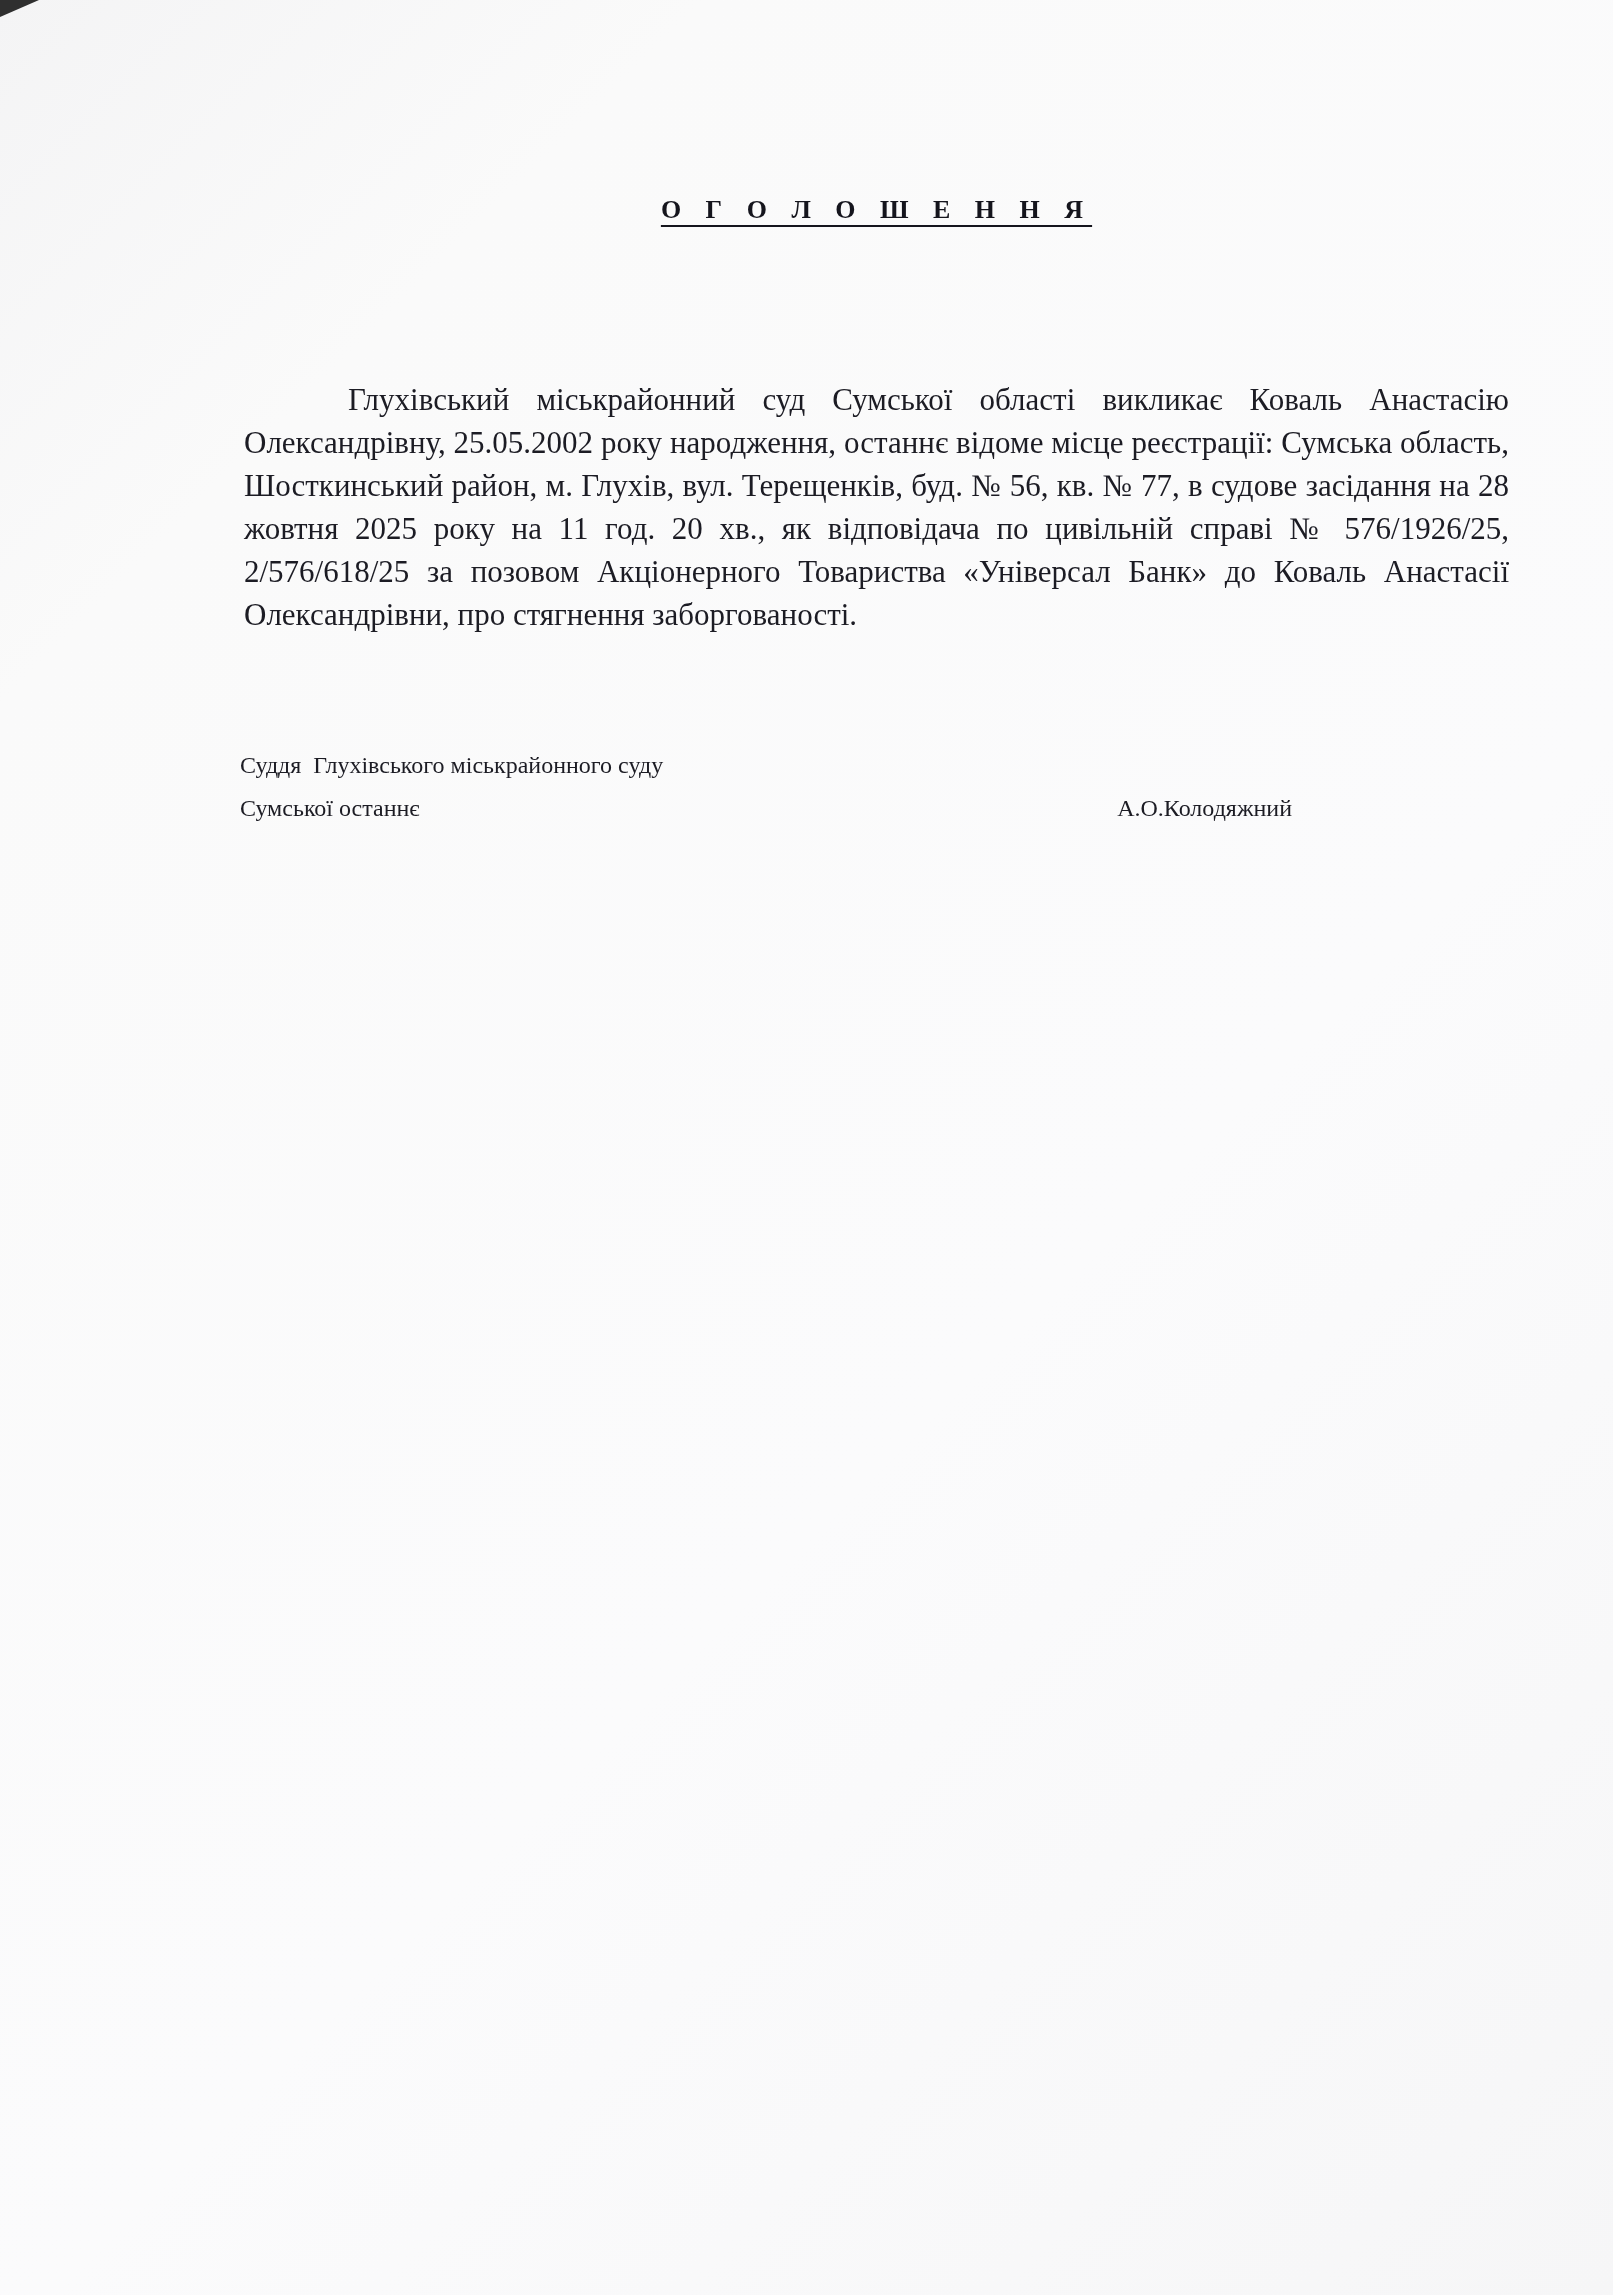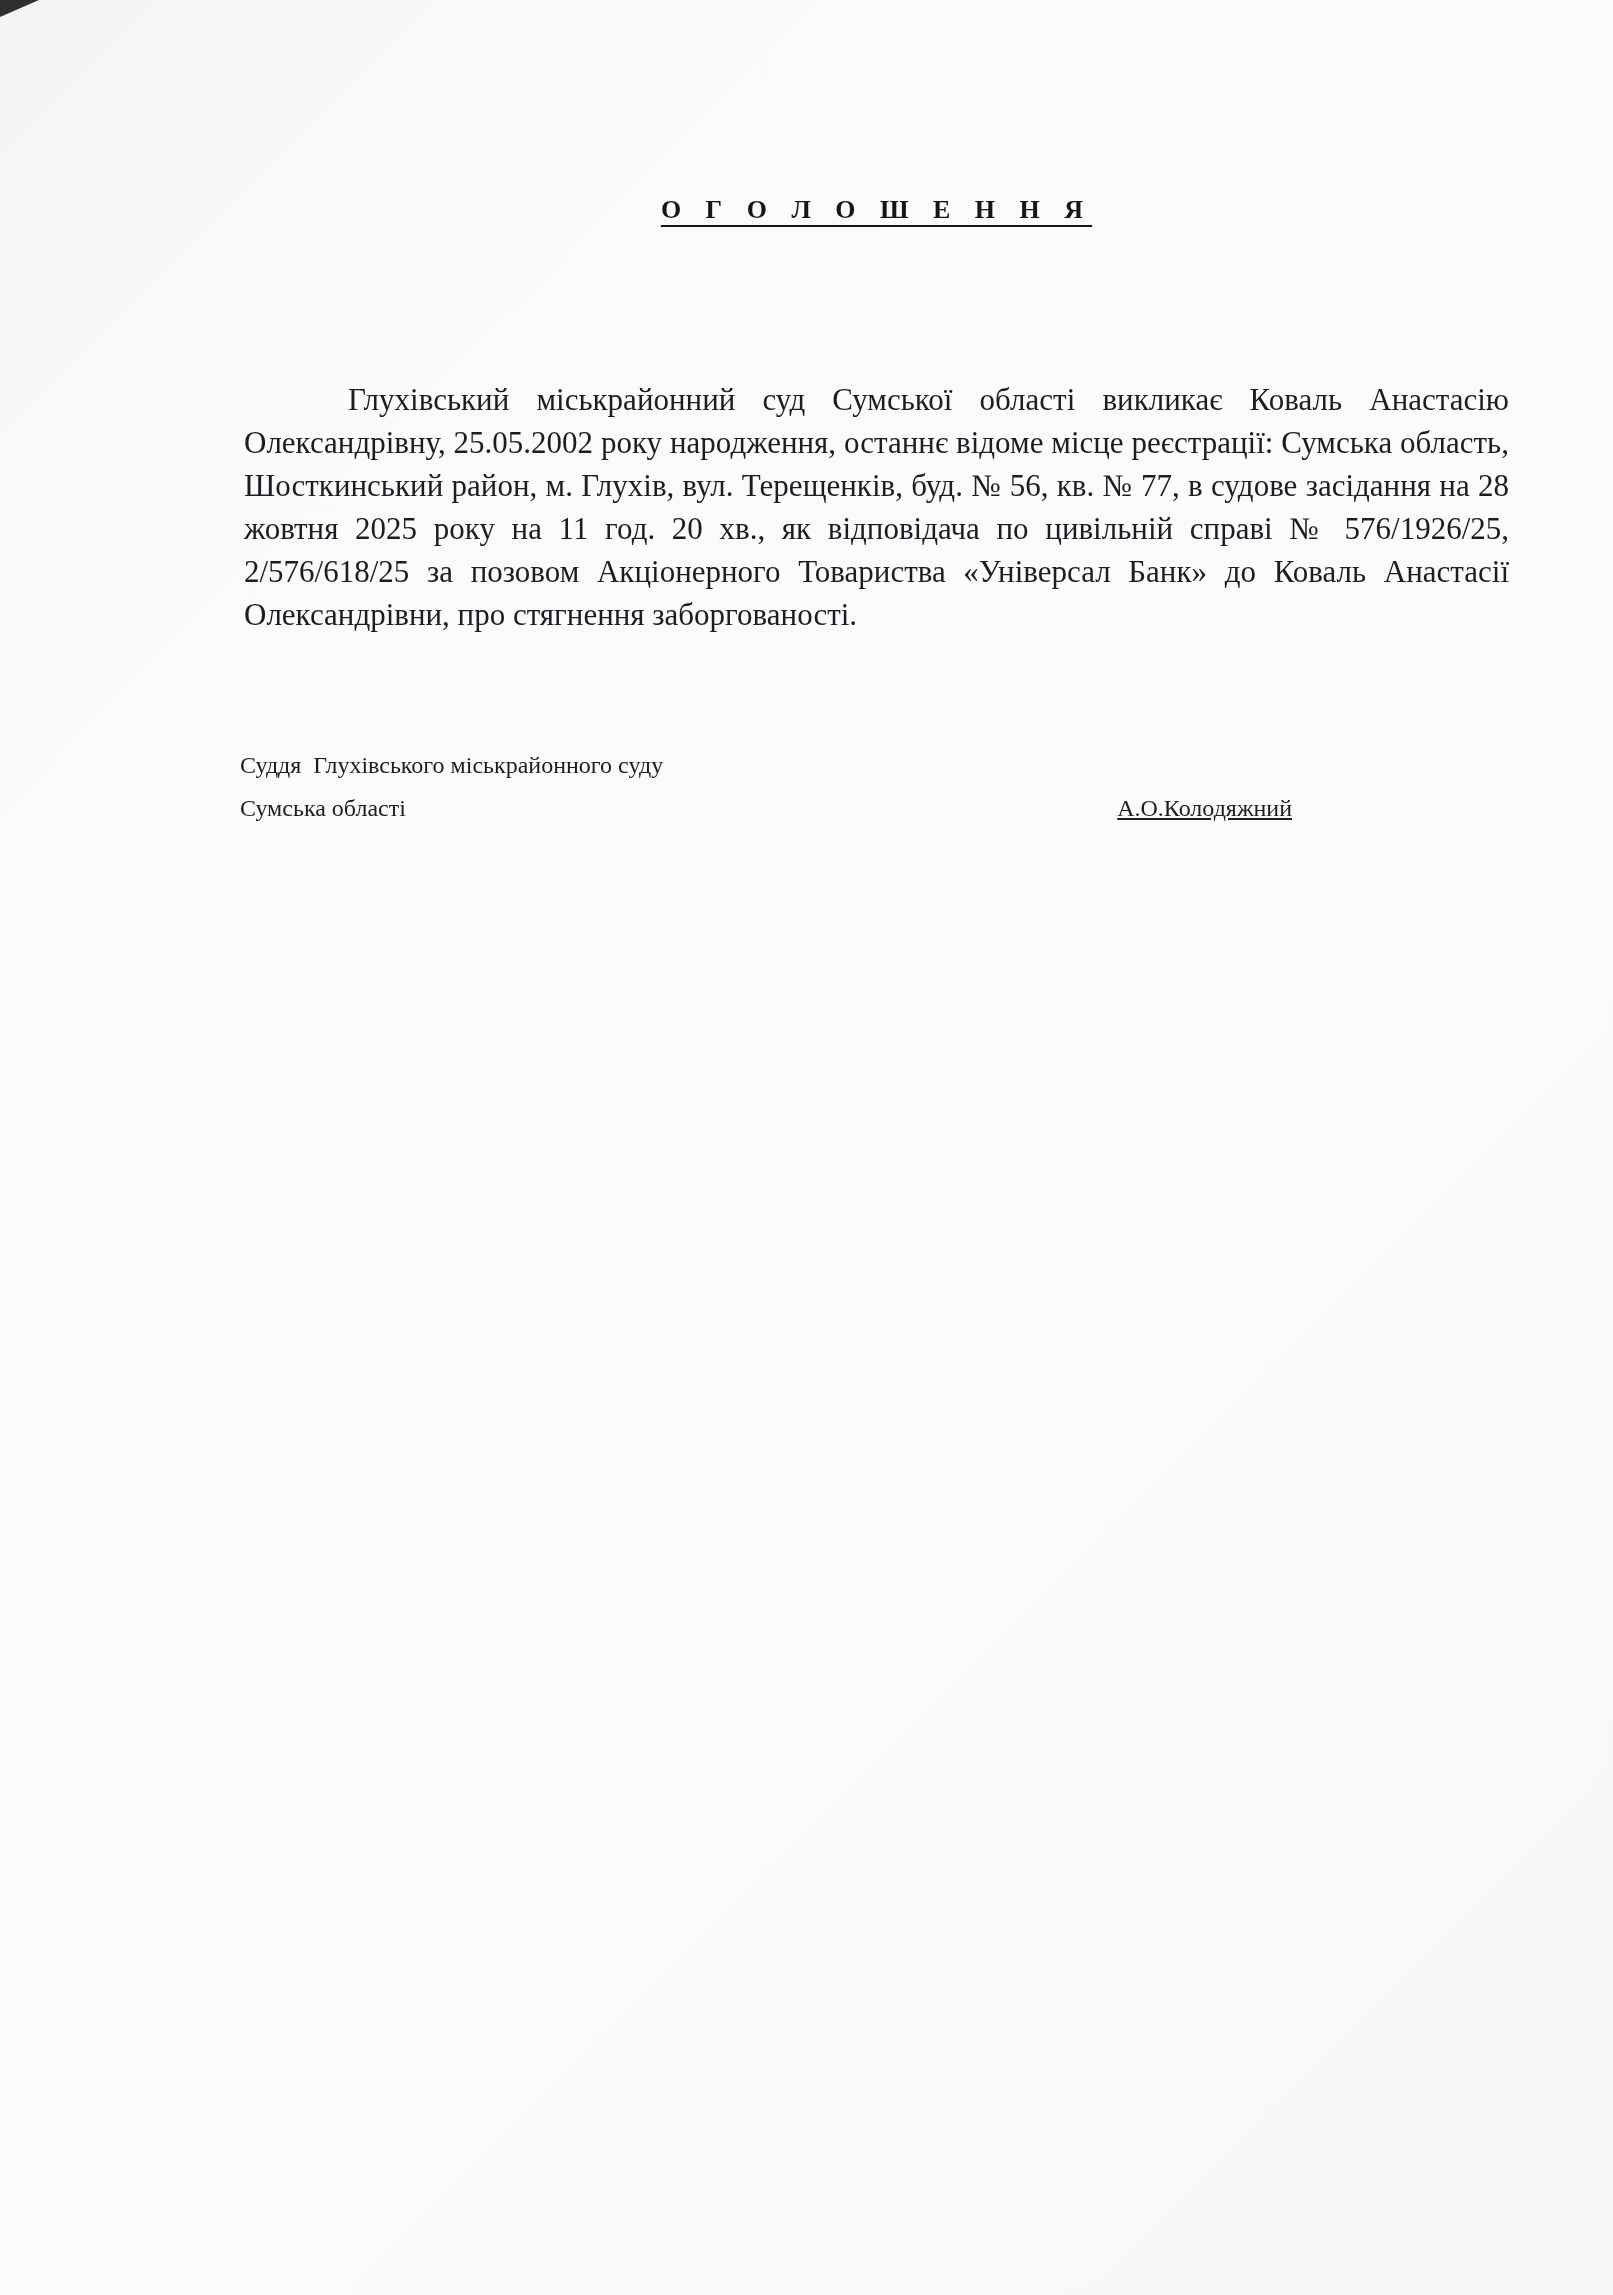--- a/index.html
+++ b/index.html
@@ -68,40 +68,39 @@
   .sig-line1 {
     white-space: pre;
   }
   .sig-line2 {
     display: flex;
     justify-content: space-between;
     align-items: baseline;
   }
   .sig-name {
     padding-right: 221px;
-    text-decoration: underline;
   }
 </style>
 </head>
 <body>
 
 <div class="page">
   <div class="scan-corner"></div>
 
   <div class="content">
 
     <div class="doc-title">О Г О Л О Ш Е Н Н Я</div>
 
     <div class="body-text">
       <p>Глухівський міськрайонний суд Сумської області викликає Коваль Анастасію Олександрівну, 25.05.2002 року народження, останнє відоме місце реєстрації: Сумська область, Шосткинський район, м. Глухів, вул. Терещенків, буд. № 56, кв. № 77, в  судове засідання на 28 жовтня 2025 року на 11 год. 20 хв., як відповідача по цивільній справі № 576/1926/25, 2/576/618/25 за позовом Акціонерного Товариства «Універсал Банк» до Коваль Анастасії Олександрівни, про стягнення заборгованості.</p>
     </div>
 
     <div class="signature">
       <div class="sig-line1">Суддя  Глухівського міськрайонного суду</div>
       <div class="sig-line2">
-        <span>Сумська області</span>
+        <span>Сумської останнє</span>
         <span class="sig-name">А.О.Колодяжний</span>
       </div>
     </div>
 
   </div>
 </div>
 
 
 </body></html>

